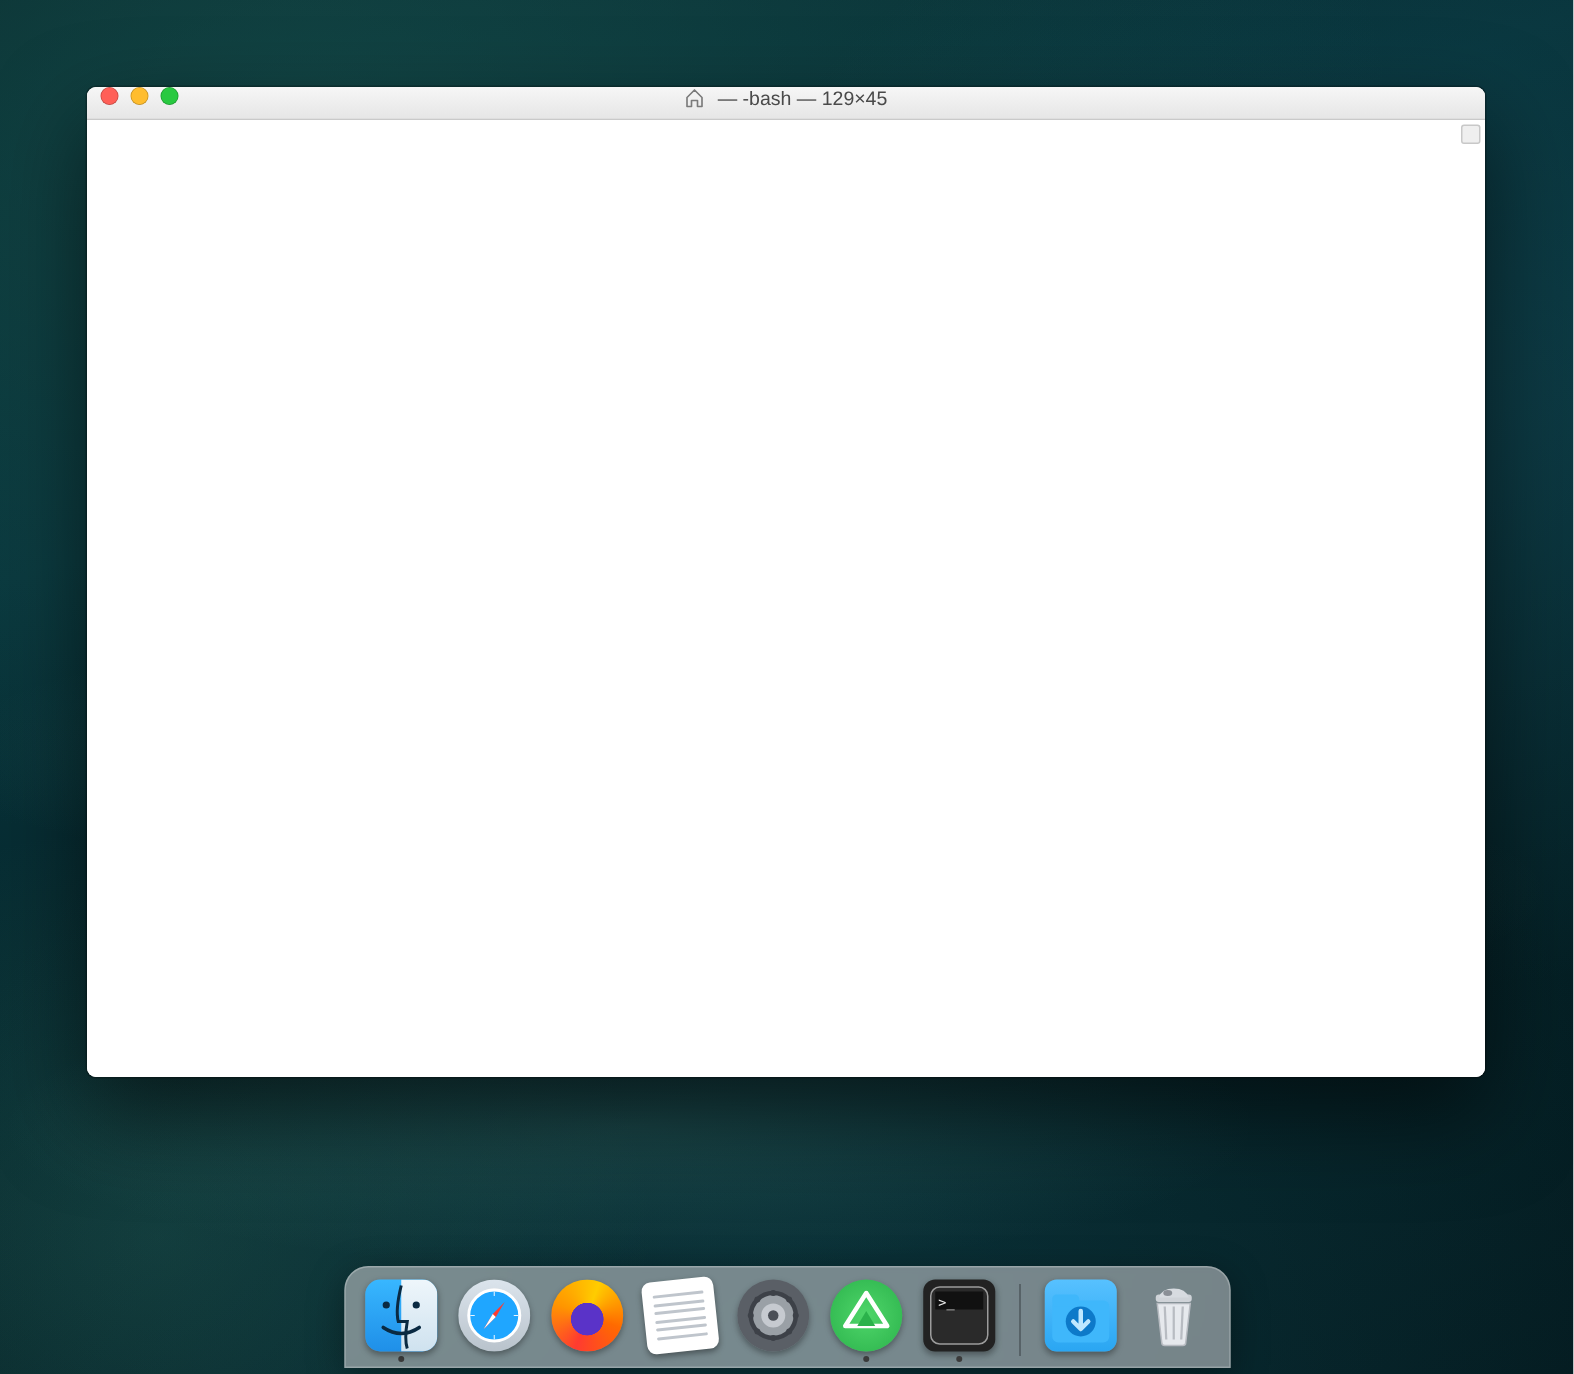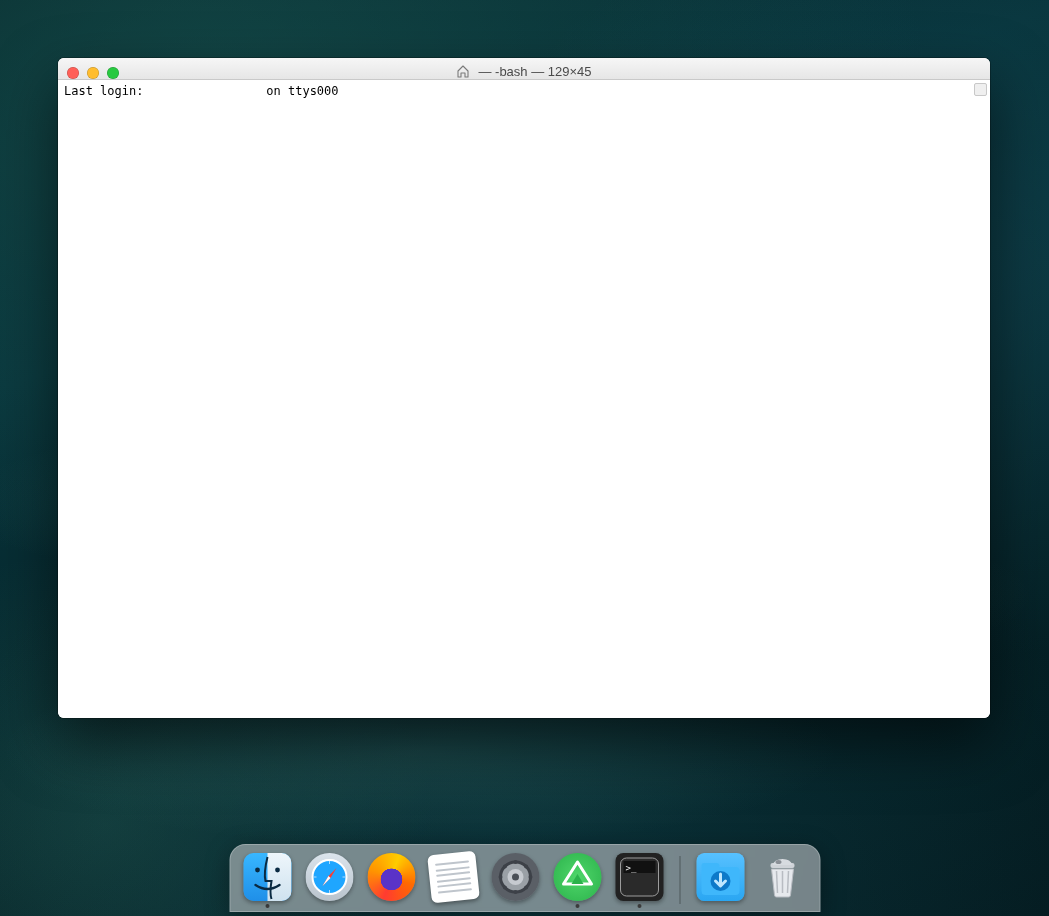--- a/index.html
+++ b/index.html
@@ -37,21 +37,21 @@
     box-shadow: 0 25px 60px rgba(0,0,0,0.55), 0 0 0 1px rgba(0,0,0,0.25);
     display: flex;
     flex-direction: column;
     overflow: hidden;
   }
   .titlebar {
     height: 22px;
     background: linear-gradient(#f6f6f6, #e6e6e6);
     border-bottom: 1px solid #c9c9c9;
     display: flex;
-    align-items: flex-end;
+    align-items: flex-start;
     position: relative;
     flex: 0 0 22px;
   }
   .traffic-lights {
     display: flex;
     gap: 8px;
     padding-left: 9px;
     align-items: center;
   }
   .tl { width: 12px; height: 12px; border-radius: 50%; box-shadow: inset 0 0 0 0.5px rgba(0,0,0,0.25); }
@@ -176,21 +176,20 @@
         <span class="home-icon">
           <svg width="14" height="13" viewBox="0 0 14 13">
             <path d="M2 6 L7 1 L12 6 V12 H9 V8 H5 V12 H2 Z" fill="none" stroke="#7a7a7a" stroke-width="1.1" stroke-linejoin="round"></path>
           </svg>
         </span>
         <span class="title-text">— -bash — 129×45</span>
       </div>
     </div>
     <div class="term-body">
       <div class="scrollbar-stub"></div>
-      <div class="term-line">Last login:                 on ttys000</div>
     </div>
   </div>
 
   <div class="dock-wrap">
     <div class="dock">
 
       <div class="dock-item">
         <div class="dock-icon ic-finder">
           <svg width="48" height="48" viewBox="0 0 48 48">
             <circle cx="14" cy="17" r="2.4" fill="#0a2a42"></circle>

